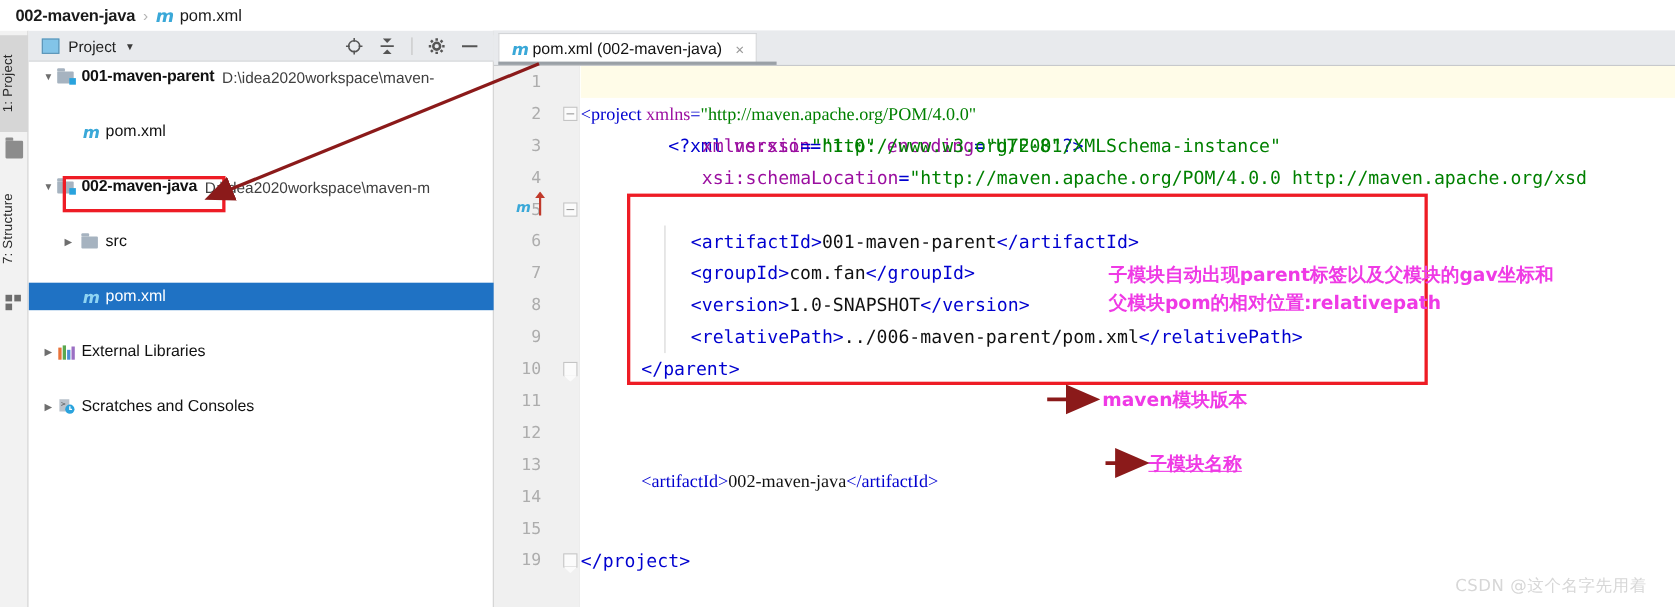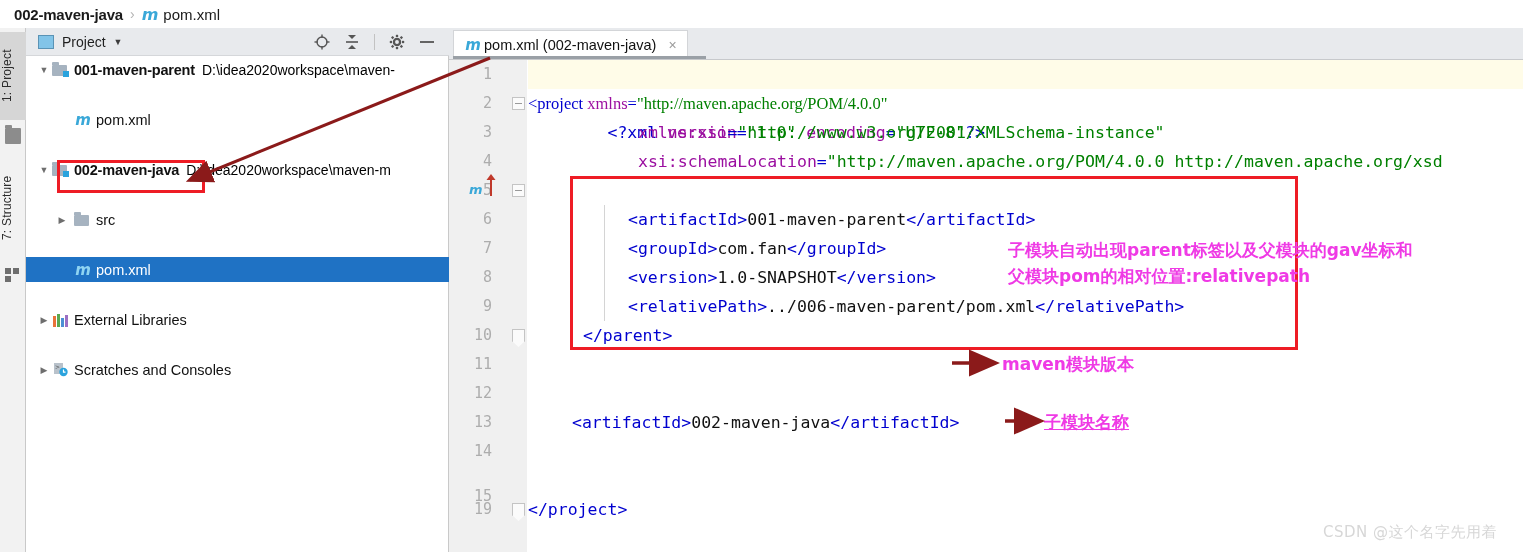--- a/index.html
+++ b/index.html
@@ -169,21 +169,21 @@
   }
   .trow.selected { background: #1f72c4; }
   .twist {
     width: 16px; height: 25px;
     display: flex; align-items: center; justify-content: center;
     color: #6e6e6e; font-size: 9px;
   }
   .tlabel { color: #111; }
   .tlabel.bold { font-weight: bold; letter-spacing: -0.2px; }
   .tpath {
-    color: #000000;
+    color: #404040;
     margin-left: 7px;
     font-size: 14px;
   }
   .trow.selected .tlabel { color: #ffffff; }
   .mvn-ico {
     color: #3aa8d8;
     font-weight: bold;
     font-style: italic;
     font-size: 15px;
     font-family: "DejaVu Sans", sans-serif;
@@ -583,21 +583,21 @@
       <div class="lnum" style="top:116px;">5</div>
       <div class="lnum" style="top:145px;">6</div>
       <div class="lnum" style="top:174px;">7</div>
       <div class="lnum" style="top:203px;">8</div>
       <div class="lnum" style="top:232px;">9</div>
       <div class="lnum" style="top:261px;">10</div>
       <div class="lnum" style="top:290px;">11</div>
       <div class="lnum" style="top:319px;">12</div>
       <div class="lnum" style="top:348px;">13</div>
       <div class="lnum" style="top:377px;">14</div>
-      <div class="lnum" style="top:406px;margin-top:16px;">15</div>
+      <div class="lnum" style="top:406px;">15</div>
       <div class="lnum" style="top:435px;">19</div>
 
       <div class="fold-mark minus" style="top:37px;"></div>
       <div class="fold-mark minus" style="top:124px;"></div>
       <div class="fold-mark point" style="top:269px;"></div>
       <div class="fold-mark point" style="top:443px;"></div>
 
       <div class="gutter-mvn" style="top:122px;">m</div>
       <svg style="position:absolute;left:36px;top:114px;" width="12" height="24" viewBox="0 0 12 24">
         <line x1="6" y1="22" x2="6" y2="4" stroke="#c0392b" stroke-width="2"></line>
@@ -623,21 +623,21 @@
 
       <div class="cline" style="top:174px;padding-left:100px;"><span class="tagname">&lt;groupId&gt;</span><span class="txt">com.fan</span><span class="tagname">&lt;/groupId&gt;</span></div>
 
       <div class="cline" style="top:203px;padding-left:100px;"><span class="tagname">&lt;version&gt;</span><span class="txt">1.0-SNAPSHOT</span><span class="tagname">&lt;/version&gt;</span></div>
 
       <div class="cline" style="top:232px;padding-left:100px;"><span class="tagname">&lt;relativePath&gt;</span><span class="txt">../006-maven-parent/pom.xml</span><span class="tagname">&lt;/relativePath&gt;</span></div>
 
       <div class="cline" style="top:261px;padding-left:55px;"><span class="tagname">&lt;/parent&gt;</span></div>
 
 
-      <div class="cline" style="top:348px;padding-left:44px;"><span class="tagname">&lt;artifactId&gt;</span><span class="txt">002-maven-java</span><span class="tagname">&lt;/artifactId&gt;</span></div>
+      <div class="cline" style="top:363px;padding-left:55px;font-family:Liberation Serif, serif;"><span class="tagname">&lt;artifactId&gt;</span><span class="txt">002-maven-java</span><span class="tagname">&lt;/artifactId&gt;</span></div>
 
       <div class="cline" style="top:435px;"><span class="tagname">&lt;/project&gt;</span></div>
 
       <div class="iguide" style="left:76px;top:145px;height:116px;"></div>
     </div>
   </div>
 
   <div class="redbox" style="left:570px; top:176px; width:728px; height:174px;"></div>
 
   <div class="redbox" style="left:57px; top:160px; width:148px; height:33px;"></div>

